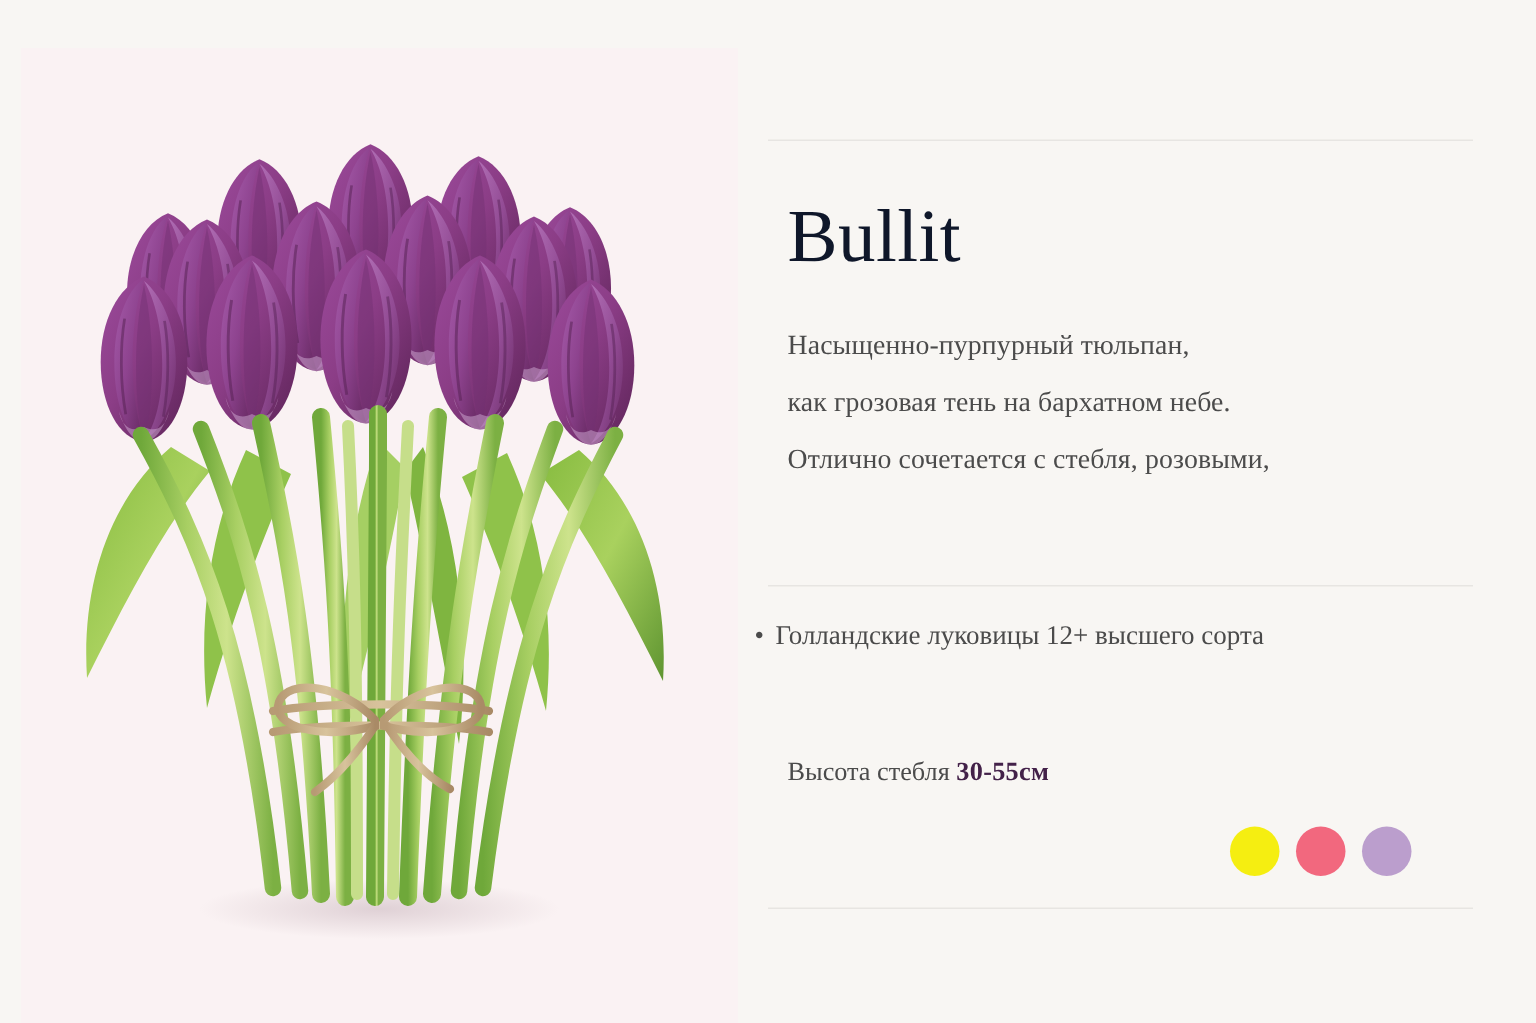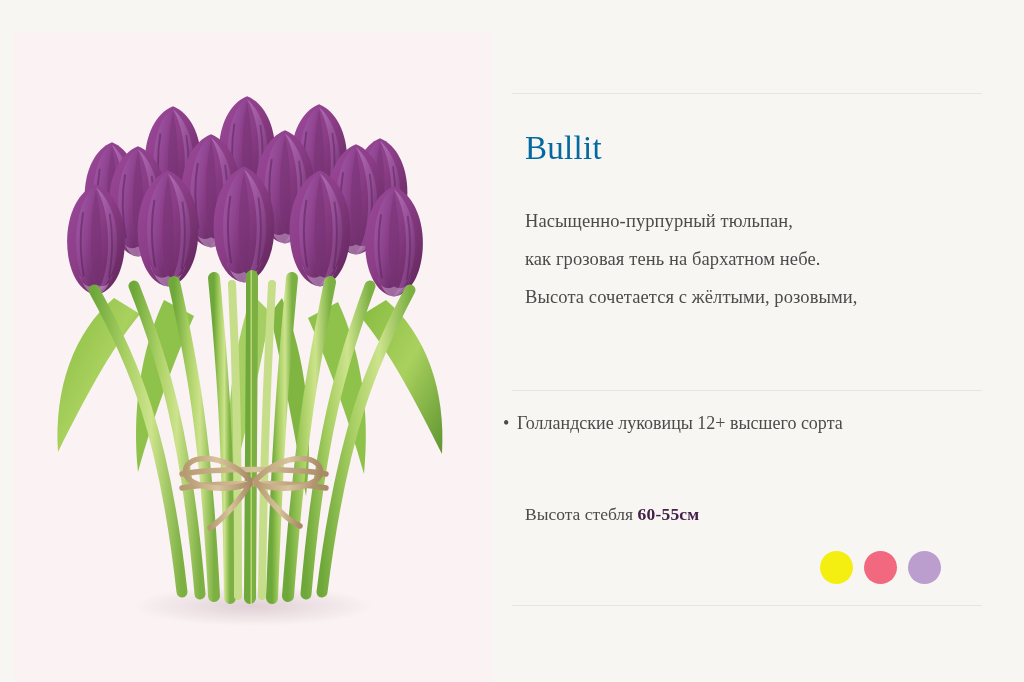--- a/index.html
+++ b/index.html
@@ -54,31 +54,31 @@
   #divider-top    { top: 85px; }
   #divider-middle { top: 382px; }
   #divider-bottom { top: 597px; }
 
   #product-title {
     position: absolute;
     left: 525px;
     top: 131px;
     margin: 0;
     font-family: "Liberation Serif", "DejaVu Serif", serif;
-    font-size: 33px;
+    font-size: 50px;
     font-weight: 400;
     line-height: 1.05;
     letter-spacing: 0.3px;
-    color: #0369a1;
+    color: #0f172a;
   }
 
   #product-description {
     position: absolute;
     left: 525px;
-    top: 202px;
+    top: 212px;
     width: 460px;
     margin: 0;
     font-size: 18.5px;
     line-height: 38px;
     color: #4b4b4b;
     letter-spacing: 0.1px;
   }
   #product-description .desc-line { display: block; white-space: nowrap; }
 
   #feature-list {
@@ -253,33 +253,33 @@
 
 <hr class="rule" id="divider-top">
 <hr class="rule" id="divider-middle">
 <hr class="rule" id="divider-bottom">
 
 <h1 id="product-title">Bullit</h1>
 
 <div id="product-description">
   <span class="desc-line">Насыщенно-пурпурный тюльпан,</span>
   <span class="desc-line">как грозовая тень на бархатном небе.</span>
-  <span class="desc-line">Высота сочетается с жёлтыми, розовыми,</span>
+  <span class="desc-line">Отлично сочетается с стебля, розовыми,</span>
 </div>
 
 <ul id="feature-list">
   <li class="feature-item">
     <span class="bullet-dot">•</span><span>Голландские луковицы 12+ высшего сорта</span>
   </li>
 </ul>
 
 <div id="spec-list">
   <div class="spec-row">
     <span>Высота стебля</span>
-    <span class="spec-value">60-55см</span>
+    <span class="spec-value">30-55см</span>
   </div>
 </div>
 
 <div id="color-swatches">
   <span class="swatch" style="background: rgb(245, 238, 17);"></span>
   <span class="swatch" style="background: rgb(242, 104, 126);"></span>
   <span class="swatch" style="background: rgb(187, 158, 205);"></span>
 </div>
 
 </body></html>

